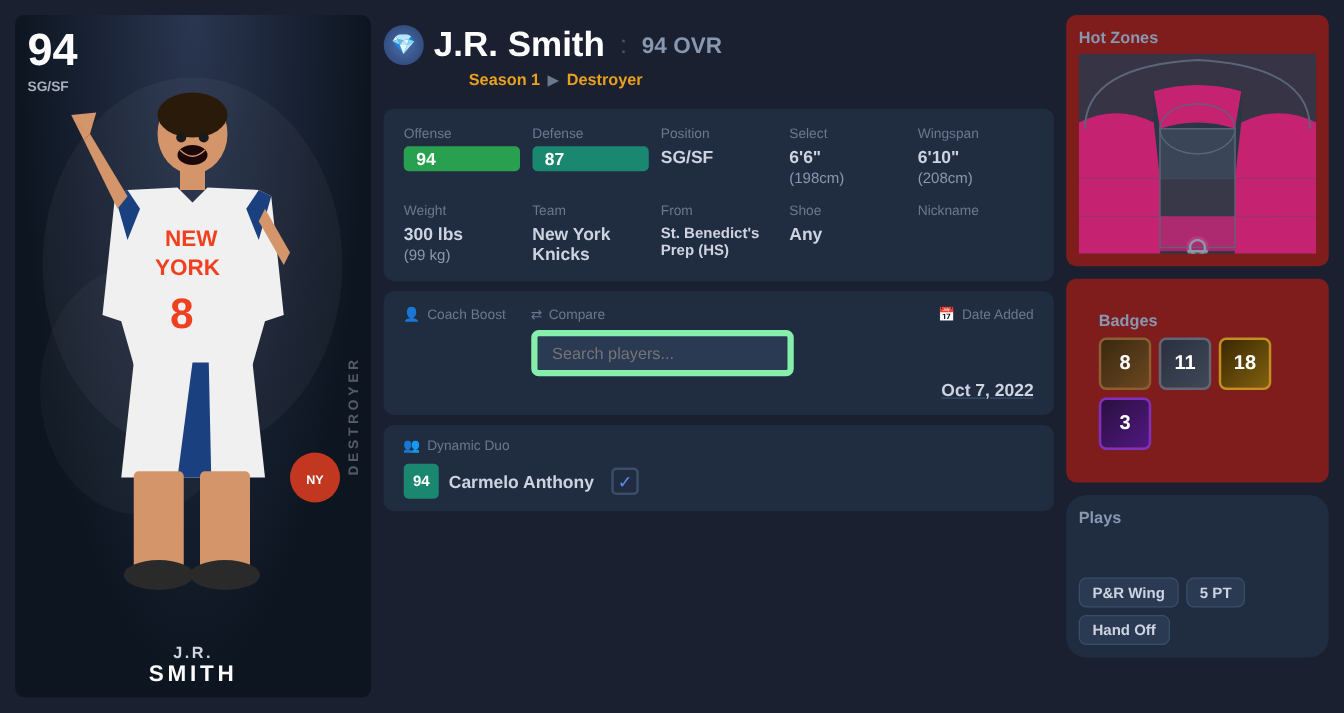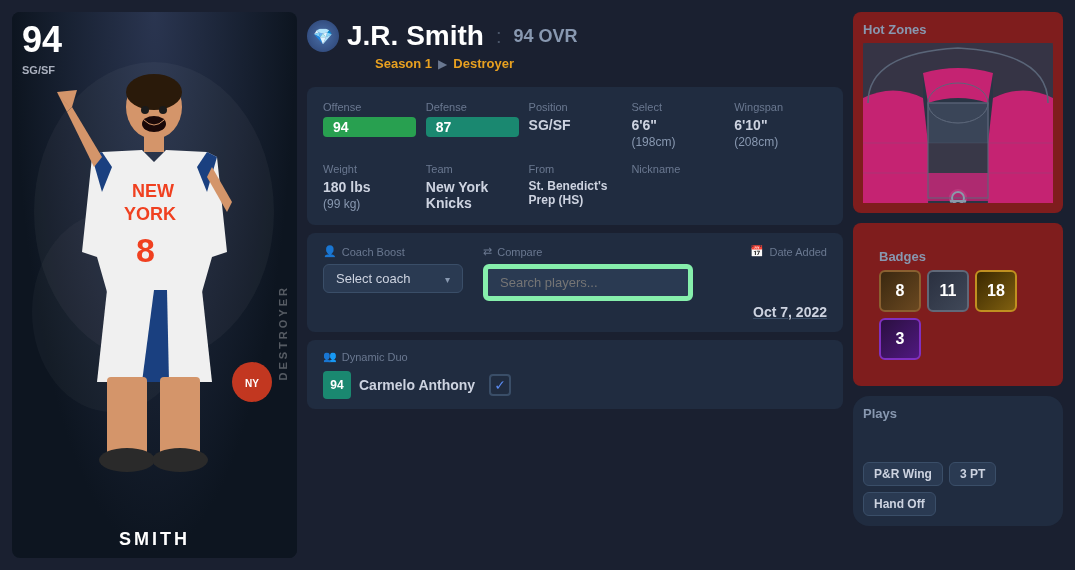--- a/index.html
+++ b/index.html
@@ -497,20 +497,21 @@
         <ellipse cx="151" cy="98" rx="4" ry="4" fill="#1a1a1a"></ellipse>
 
         <circle cx="240" cy="370" r="20" fill="#f04020" opacity="0.8"></circle>
         <text x="233" y="375" font-size="10" font-weight="900" fill="#ffffff" font-family="Arial">NY</text>
       </svg>
     </div>
 
     <div class="card-destroyer-text vertical-text">DESTROYER</div>
 
     <div class="card-name-bottom">
+      <div class="card-first-name">J.R.</div>
       <div class="card-last-name">SMITH</div>
     </div>
   </div>
 
   <div class="stats-panel">
 
     <div class="player-header">
       <div style="display:flex;flex-direction:column;gap:2px;">
         <div style="display:flex;align-items:center;gap:8px;">
           <span class="player-icon">💎</span>
@@ -549,48 +550,48 @@
       <div class="stat-item">
         <span class="stat-label">Wingspan</span>
         <span class="stat-value">
           <span>6'10"</span><br>
           <span style="font-size:12px;color:#8898b0;font-weight:500;">(208cm)</span>
         </span>
       </div>
       <div class="stat-item">
         <span class="stat-label">Weight</span>
         <span class="stat-value">
-          <span>180 lbs</span><br>
+          <span>300 lbs</span><br>
           <span style="font-size:12px;color:#8898b0;font-weight:500;">(99 kg)</span>
         </span>
       </div>
       <div class="stat-item">
         <span class="stat-label">Team</span>
         <span class="stat-value">New York Knicks</span>
       </div>
       <div class="stat-item">
         <span class="stat-label">From</span>
         <span class="stat-value" style="font-size:12px;">St. Benedict's Prep (HS)</span>
+      </div>
+      <div class="stat-item">
+        <span class="stat-label">Shoe</span>
+        <span class="stat-value">Any</span>
       </div>
       <div class="stat-item">
         <span class="stat-label">Nickname</span>
         <span class="stat-value"></span>
       </div>
     </div>
 
     <div class="actions-row">
       <div class="action-section">
         <div class="action-label">
           <span>👤</span>
           <span>Coach Boost</span>
         </div>
-        <button class="select-coach">
-          <span>Select coach</span>
-          <span class="chevron"></span>
-        </button>
       </div>
 
       <div class="action-section">
         <div class="action-label">
           <span>⇄</span>
           <span>Compare</span>
         </div>
         <input type="text" class="search-players" placeholder="Search players..." style="">
       </div>
 
@@ -689,20 +690,20 @@
         <div class="badge-item badge-purple">
           <span>3</span>
         </div>
       </div>
     </div>
 
     <div class="plays-container">
       <div class="section-title">Plays</div>
       <div class="plays-row">
         <span class="play-tag">P&amp;R Wing</span>
-        <span class="play-tag">3 PT</span>
+        <span class="play-tag">5 PT</span>
         <span class="play-tag">Hand Off</span>
       </div>
     </div>
 
   </div>
 
 </div>
 
 </body></html>

